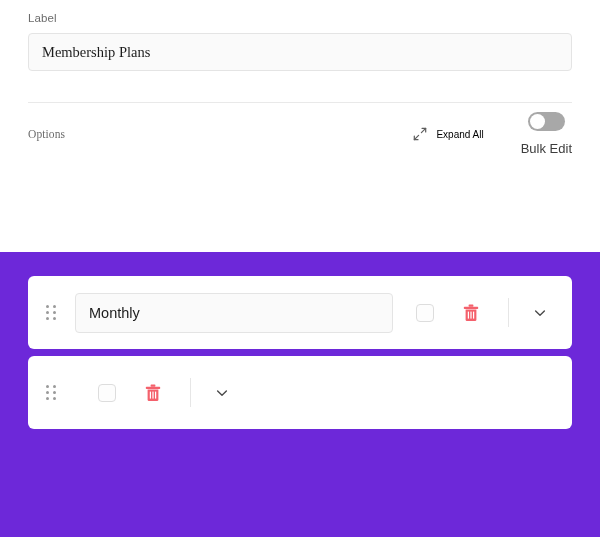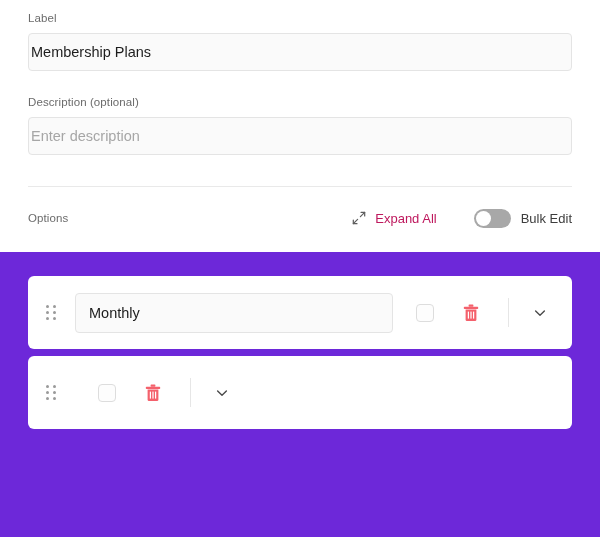--- a/index.html
+++ b/index.html
@@ -44,24 +44,24 @@
     margin-bottom: 8px;
     line-height: 14px;
   }
 
   .text-input {
     width: 544px;
     height: 38px;
     border: 1px solid #e4e4e4;
     border-radius: 4px;
     background: #fafafa;
-    font-family: Liberation Sans, sans-serif;
+    font-family: Liberation Serif, serif;
     font-size: 14.5px;
     color: #1c1c1c;
-    padding: 0 2px;
+    padding: 0 13px;
     outline: none;
     display: block;
   }
 
   .text-input::placeholder {
     color: #a6a6a6;
     opacity: 1;
   }
 
   .field-group.description {
@@ -79,20 +79,21 @@
   .options-header {
     display: flex;
     align-items: center;
     height: 62px;
   }
 
   .options-title {
     font-size: 11.5px;
     color: #6b6b6b;
     letter-spacing: 0.1px;
+    font-family: Liberation Serif, serif;
   }
 
   .header-actions {
     margin-left: auto;
     display: flex;
     align-items: center;
   }
 
   .expand-all {
     display: flex;
@@ -103,31 +104,32 @@
   }
 
   .expand-icon {
     width: 14px;
     height: 14px;
     display: block;
     color: #5e5e5e;
   }
 
   .expand-label {
-    font-size: 13px;
-    color: #be185d;
+    font-size: 10px;
+    color: #000000;
   }
 
   .bulk-edit {
     display: flex;
     align-items: center;
     gap: 10px;
     margin-left: 37px;
     cursor: pointer;
     user-select: none;
+    flex-direction: column;
   }
 
   .toggle {
     width: 37px;
     height: 19px;
     border-radius: 10px;
     background: #a8a8a8;
     position: relative;
     flex: none;
   }
@@ -242,24 +244,20 @@
 
 <div class="page">
 
   <div class="top-section">
 
     <div class="field-group">
       <div class="field-label">Label</div>
       <input class="text-input" type="text" value="Membership Plans" style="">
     </div>
 
-    <div class="field-group description">
-      <div class="field-label">Description (optional)</div>
-      <input class="text-input" type="text" placeholder="Enter description" style="">
-    </div>
 
     <div class="divider"></div>
 
     <div class="options-header">
       <div class="options-title">Options</div>
 
       <div class="header-actions">
 
         <div class="expand-all">
           <svg class="expand-icon" viewBox="0 0 16 16" fill="none">

